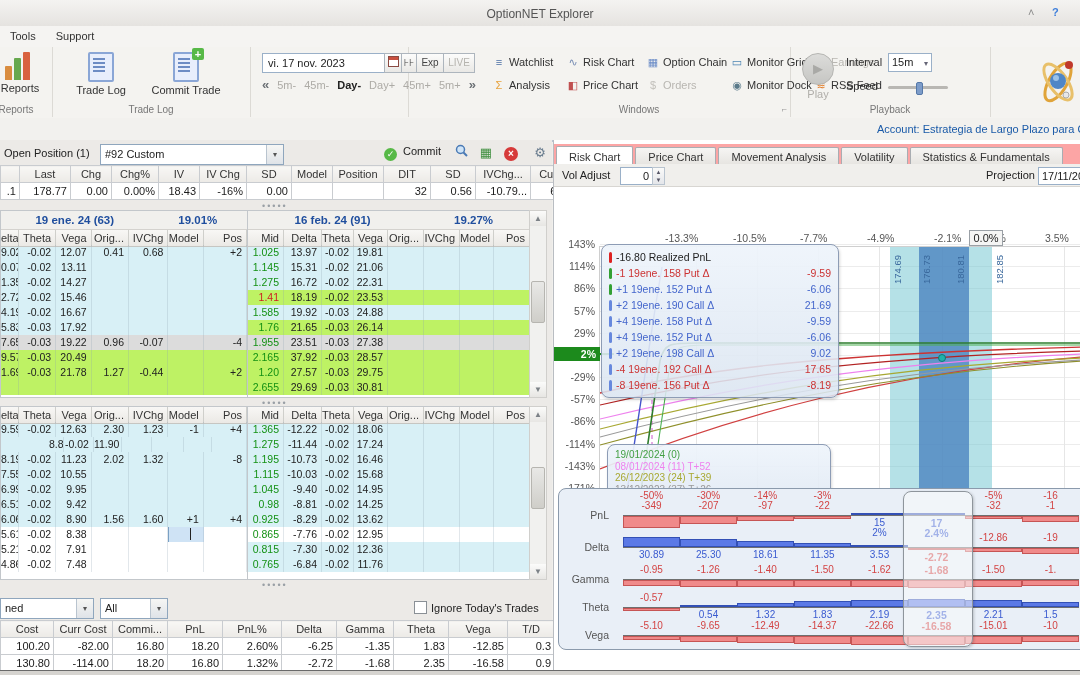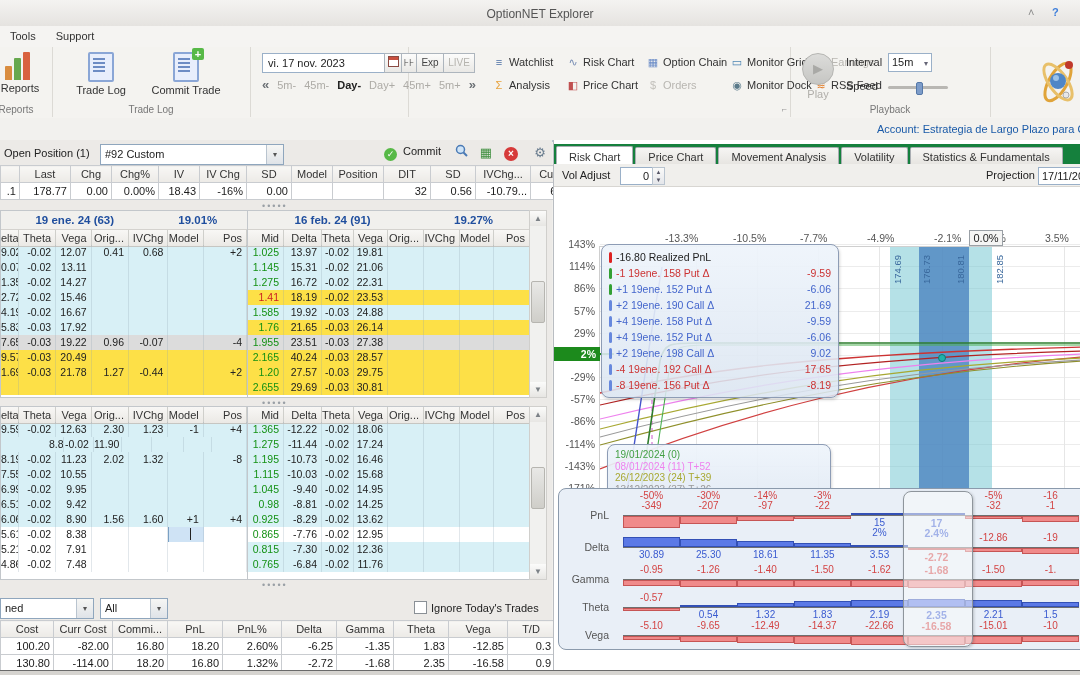--- a/index.html
+++ b/index.html
@@ -52,28 +52,28 @@
   .ttable th{background:linear-gradient(#f8f7f5,#eceae6);font-weight:normal;color:#333;}
   .ttable td{text-align:right;color:#1b1b1b;}
   .green{color:#149114;}
   .red{color:#cc2222;}
   .grip{position:absolute;color:#9aa0a6;font-size:9px;letter-spacing:2px;}
   .chain{position:absolute;background:#fff;border:1px solid #c3c7cb;overflow:hidden;}
   .crow{display:flex;height:15px;line-height:15px;}
   .ccell{box-sizing:border-box;padding-right:4px;text-align:right;border-right:1px solid rgba(140,160,175,.25);overflow:hidden;white-space:nowrap;font-size:10.5px;}
   .chead .ccell{background:linear-gradient(#f8f7f5,#ebe9e5);border-right:1px solid #cfcfcb;border-bottom:1px solid #c6c6c2;color:#333;height:17px;line-height:17px;font-size:11px;}
   .ctitle{display:flex;height:18px;line-height:18px;background:#f1f0ed;border-bottom:1px solid #d4d2ce;color:#1f4e9e;font-weight:bold;font-size:11.5px;}
-  .rc{background:#d8f0f6;} .rb{background:#fde047;} .rg{background:#dcdcdc;} .rw{background:#ffffff;}
+  .rc{background:#d8f0f6;} .rb{background:#bef264;} .rg{background:#dcdcdc;} .rw{background:#ffffff;}
   .scrollbar{position:absolute;width:16px;background:#f1f1ef;border:1px solid #d0cfcc;}
   .scrollbar .sb-arr{position:absolute;left:0;width:100%;height:15px;text-align:center;color:#7c8287;font-size:8px;line-height:15px;background:linear-gradient(#fbfbfa,#e7e6e3);}
   .scrollbar .sb-thumb{position:absolute;left:1px;width:12px;background:linear-gradient(#e8e8e6,#cfcec9);border:1px solid #b6b5b0;border-radius:2px;}
   .checkbox{display:inline-block;width:11px;height:11px;border:1px solid #8a9096;background:#fff;vertical-align:-2px;margin-right:4px;text-align:center;line-height:11px;font-size:10px;color:#333;}
   
   .right-panel{left:553px;top:140px;width:527px;height:532px;background:#fff;border-left:1px solid #b9bdc2;}
-  .tabbar{position:absolute;left:0;top:4px;width:527px;height:23px;background:#15803d;border-bottom:1px solid #a9adb2;}
+  .tabbar{position:absolute;left:0;top:4px;width:527px;height:23px;background:#fca5a5;border-bottom:1px solid #a9adb2;}
   .tab{position:relative;display:inline-block;height:19px;line-height:19px;padding:0 12px;margin:3px 0 0 2px;
        background:linear-gradient(#f6f5f3,#e4e2de);border:1px solid #a9adb2;border-bottom:none;color:#333;
        border-radius:2px 2px 0 0;top:0;}
   .tab.active{background:#fff;height:21px;line-height:21px;margin-top:1px;font-weight:normal;}
   .controlrow{position:absolute;left:0;top:24px;width:527px;height:22px;background:#f0efec;border-bottom:1px solid #d8d6d2;}
   .spin{position:absolute;height:16px;background:#fff;border:1px solid #9ab0c8;text-align:right;padding-right:3px;line-height:16px;}
   .spin-btns{position:absolute;width:11px;height:16px;font-size:6px;color:#556;line-height:8px;text-align:center;
              border:1px solid #b9c4cf;background:linear-gradient(#fafaf9,#e4e6ea);}
   .axis-lab{position:absolute;color:#555;font-size:10.5px;}
   .plot{position:absolute;left:45px;top:60px;width:482px;height:264px;background:#fff;border:1px solid #cfcfcf;}
@@ -160,20 +160,21 @@
           <div class="winbtn" style="left: 78px; top: 8px;"><span class="wicon" style="color:#7a8fb5">∿</span>Risk Chart</div>
           <div class="winbtn" style="left: 158px; top: 8px;"><span class="wicon" style="color:#6b8cc7">▦</span>Option Chain</div>
           <div class="winbtn" style="left: 242px; top: 8px;"><span class="wicon" style="color:#4f87b5">▭</span>Monitor Grid</div>
           <div class="winbtn dis" style="left: 326px; top: 8px;"><span class="wicon" style="color:#c2c0bb">▦</span>Earnings</div>
           <div class="winbtn" style="left: 4px; top: 31px;"><span class="wicon" style="color:#e8a33d">Σ</span>Analysis</div>
           <div class="winbtn" style="left: 78px; top: 31px;"><span class="wicon" style="color:#c05050">◧</span>Price Chart</div>
           <div class="winbtn dis" style="left: 158px; top: 31px;"><span class="wicon" style="color:#c2c0bb">$</span>Orders</div>
           <div class="winbtn" style="left: 242px; top: 31px;"><span class="wicon" style="color:#5a7a8a">◉</span>Monitor Dock</div>
           <div class="winbtn" style="left: 326px; top: 31px;"><span class="wicon" style="color:#e07820">≋</span>RSS Feed</div>
         </div>
+      <div class="rgroup-label">Windows</div>
       <div class="abs" style="right:3px;bottom:3px;color:#999;font-size:9px;">⌐</div>
     </div>
 
     <div class="rgroup" style="left:790px;width:200px;">
       <div class="abs" style="left:12px;top:6px;">
         <div class="play-circle">▶</div>
         <div style="text-align:center;color:#b0aeaa;margin-top:3px;">Play</div>
       </div>
       <div class="abs" style="left:56px;top:9px;color:#333;">Interval</div>
       <div class="combo" style="left:98px;top:6px;width:36px;"><span>15m</span><span class="carr">▾</span></div>
@@ -443,21 +444,21 @@
           <div class="ccell" style="width: 38px;">23.51</div>
           <div class="ccell" style="width: 32px;">-0.03</div>
           <div class="ccell" style="width: 34px;">27.38</div>
           <div class="ccell" style="width: 36px;"></div>
           <div class="ccell" style="width: 36px;"></div>
           <div class="ccell" style="width: 34px;"></div>
           <div class="ccell" style="width: 36px;"></div>
         </div>
         <div class="crow rb">
           <div class="ccell green" style="width: 36px;">2.165</div>
-          <div class="ccell" style="width: 38px;">40.24</div>
+          <div class="ccell" style="width: 38px;">37.92</div>
           <div class="ccell" style="width: 32px;">-0.03</div>
           <div class="ccell" style="width: 34px;">28.57</div>
           <div class="ccell" style="width: 36px;"></div>
           <div class="ccell" style="width: 36px;"></div>
           <div class="ccell" style="width: 34px;"></div>
           <div class="ccell" style="width: 36px;"></div>
         </div>
         <div class="crow rb">
           <div class="ccell green" style="width: 36px;">1.20</div>
           <div class="ccell" style="width: 38px;">27.57</div>

